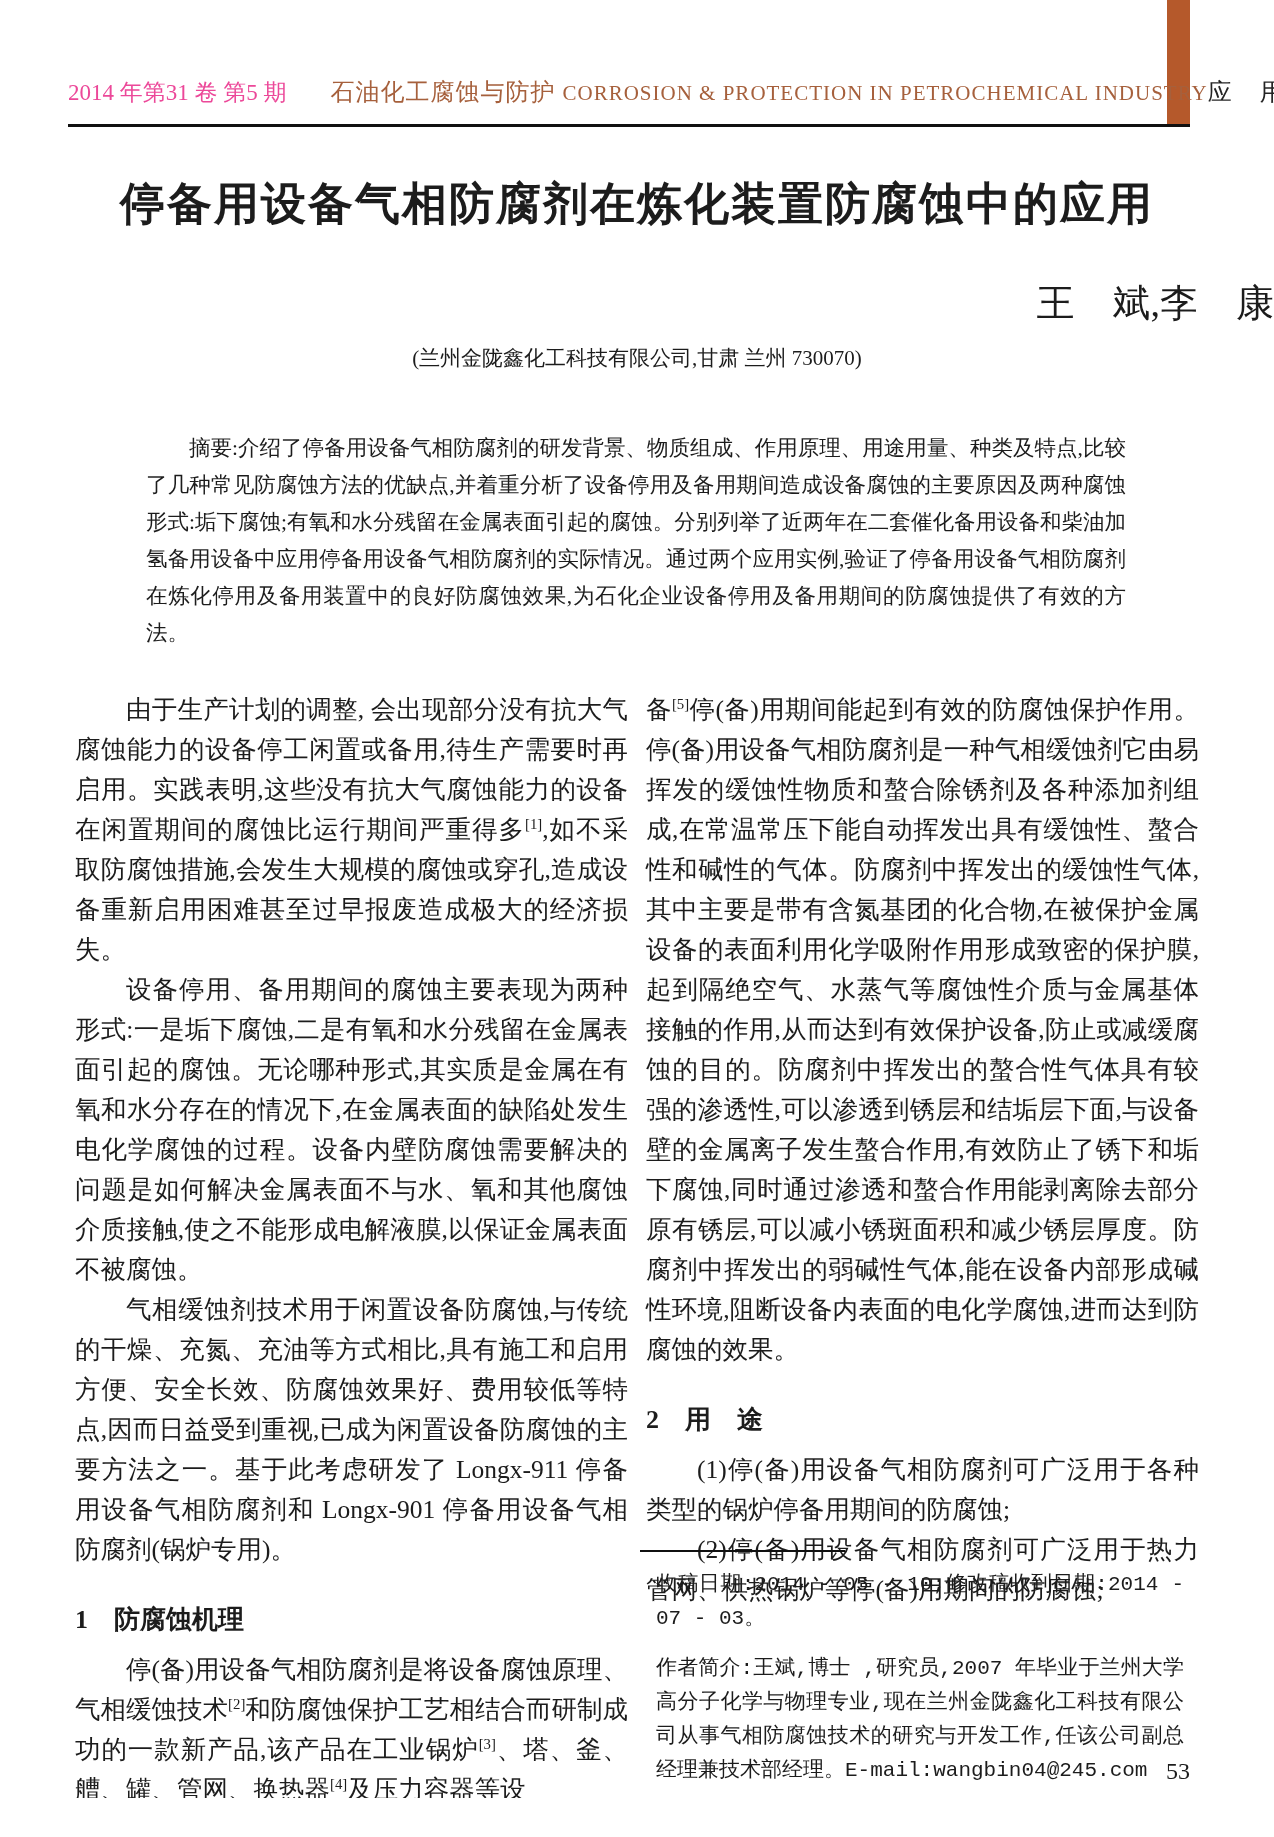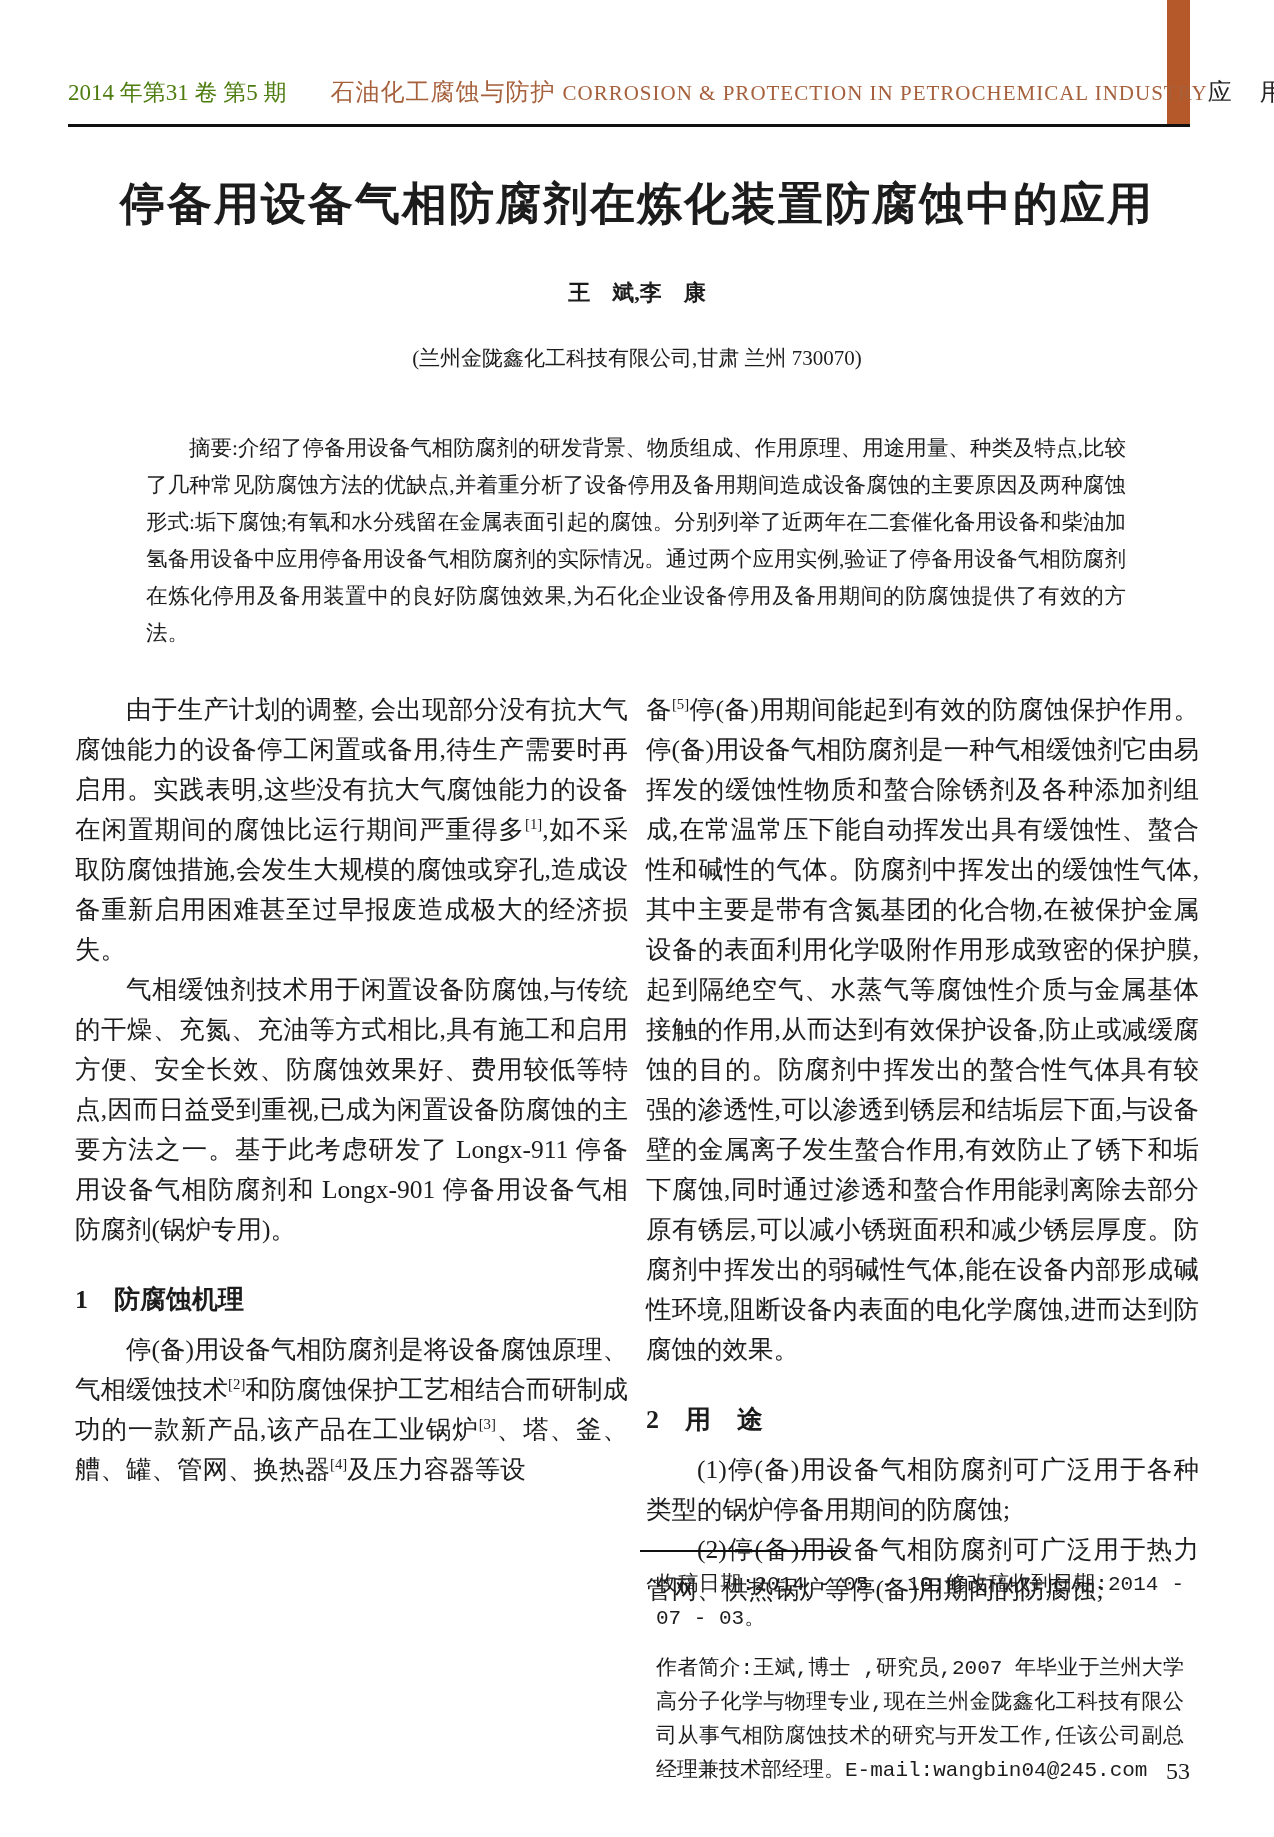--- a/index.html
+++ b/index.html
@@ -12,31 +12,31 @@
     color:#1c1c1c;
     overflow:hidden;
   }
   
   .accent-bar{position:absolute;left:1167px;top:0;width:23px;height:126px;}
   .page-header{
     position:absolute;left:68px;top:76px;width:1100px;
     display:flex;justify-content:space-between;align-items:baseline;
     white-space:nowrap;
   }
-  .hdr-issue{font-size:23px;color:#4d7c0f;}
+  .hdr-issue{font-size:23px;color:#ec4899;}
   .hdr-journal{font-size:24px;letter-spacing:1px;margin-left:44px;}
   .hdr-journal .en{font-size:21px;}
   .hdr-section{font-size:24px;color:#242424;letter-spacing:11px;}
   .header-rule{position:absolute;left:68px;top:124px;width:1122px;height:3px;background:#101010;}
   
   .art-title{
     position:absolute;left:0;top:174px;width:100%;
     text-align:center;font-size:45px;font-weight:bold;letter-spacing:2px;
   }
-  .art-authors{position:absolute;left:0;top:278px;width:100%;text-align:center;font-size:22px;font-weight:bold;}
+  .art-authors{position:absolute;left:0;top:278px;width:100%;text-align:right;font-size:38px;}
   .art-affil{position:absolute;left:0;top:344px;width:100%;text-align:center;font-size:21px;}
   .abstract-block{
     position:absolute;left:130px;top:414px;width:1012px;
     font-size:21.5px;line-height:37px;text-align:justify;
   }
   .abstract-block p{margin:16px;text-indent:2em;}
   .kw-line{margin-top:0;}
   
   .columns{
     position:absolute;left:75px;top:690px;width:1124px;height:1108px;
@@ -78,20 +78,21 @@
   <div class="art-authors">王　斌,李　康</div>
   <div class="art-affil">(兰州金陇鑫化工科技有限公司,甘肃 兰州 730070)</div>
 
   <div class="abstract-block">
     <p><span>摘要:</span><span>介绍了停备用设备气相防腐剂的研发背景、物质组成、作用原理、用途用量、种类及特点,比较了几种常见防腐蚀方法的优缺点,并着重分析了设备停用及备用期间造成设备腐蚀的主要原因及两种腐蚀形式:垢下腐蚀;有氧和水分残留在金属表面引起的腐蚀。分别列举了近两年在二套催化备用设备和柴油加氢备用设备中应用停备用设备气相防腐剂的实际情况。通过两个应用实例,验证了停备用设备气相防腐剂在炼化停用及备用装置中的良好防腐蚀效果,为石化企业设备停用及备用期间的防腐蚀提供了有效的方法。</span></p>
   </div>
 
   <div class="columns">
     <div class="col">
         <p class="body-p">由于生产计划的调整, 会出现部分没有抗大气腐蚀能力的设备停工闲置或备用,待生产需要时再启用。实践表明,这些没有抗大气腐蚀能力的设备在闲置期间的腐蚀比运行期间严重得多<sup>[1]</sup>,如不采取防腐蚀措施,会发生大规模的腐蚀或穿孔,造成设备重新启用困难甚至过早报废造成极大的经济损失。</p>
+        <p class="body-p">设备停用、备用期间的腐蚀主要表现为两种形式:一是垢下腐蚀,二是有氧和水分残留在金属表面引起的腐蚀。无论哪种形式,其实质是金属在有氧和水分存在的情况下,在金属表面的缺陷处发生电化学腐蚀的过程。设备内壁防腐蚀需要解决的问题是如何解决金属表面不与水、氧和其他腐蚀介质接触,使之不能形成电解液膜,以保证金属表面不被腐蚀。</p>
         <p class="body-p">气相缓蚀剂技术用于闲置设备防腐蚀,与传统的干燥、充氮、充油等方式相比,具有施工和启用方便、安全长效、防腐蚀效果好、费用较低等特点,因而日益受到重视,已成为闲置设备防腐蚀的主要方法之一。基于此考虑研发了 Longx-911 停备用设备气相防腐剂和 Longx-901 停备用设备气相防腐剂(锅炉专用)。</p>
         <div class="sec-head">1　防腐蚀机理</div>
         <p class="body-p">停(备)用设备气相防腐剂是将设备腐蚀原理、气相缓蚀技术<sup>[2]</sup>和防腐蚀保护工艺相结合而研制成功的一款新产品,该产品在工业锅炉<sup>[3]</sup>、塔、釜、艚、罐、管网、换热器<sup>[4]</sup>及压力容器等设</p>
       </div>
     <div class="col">
         <p class="body-p noindent">备<sup>[5]</sup>停(备)用期间能起到有效的防腐蚀保护作用。停(备)用设备气相防腐剂是一种气相缓蚀剂它由易挥发的缓蚀性物质和螯合除锈剂及各种添加剂组成,在常温常压下能自动挥发出具有缓蚀性、螯合性和碱性的气体。防腐剂中挥发出的缓蚀性气体,其中主要是带有含氮基团的化合物,在被保护金属设备的表面利用化学吸附作用形成致密的保护膜,起到隔绝空气、水蒸气等腐蚀性介质与金属基体接触的作用,从而达到有效保护设备,防止或减缓腐蚀的目的。防腐剂中挥发出的螯合性气体具有较强的渗透性,可以渗透到锈层和结垢层下面,与设备壁的金属离子发生螯合作用,有效防止了锈下和垢下腐蚀,同时通过渗透和螯合作用能剥离除去部分原有锈层,可以减小锈斑面积和减少锈层厚度。防腐剂中挥发出的弱碱性气体,能在设备内部形成碱性环境,阻断设备内表面的电化学腐蚀,进而达到防腐蚀的效果。</p>
         <div class="sec-head">2　用　途</div>
         <p class="body-p">(1)停(备)用设备气相防腐剂可广泛用于各种类型的锅炉停备用期间的防腐蚀;</p>
         <p class="body-p">(2)停(备)用设备气相防腐剂可广泛用于热力管网、供热锅炉等停(备)用期间的防腐蚀;</p>
       </div>

